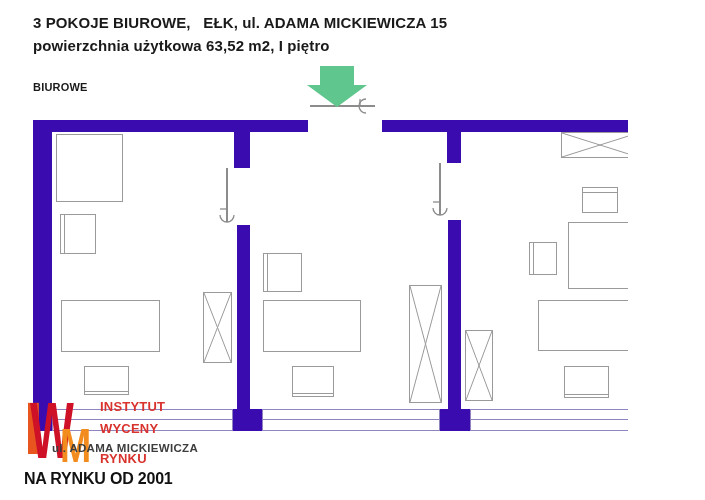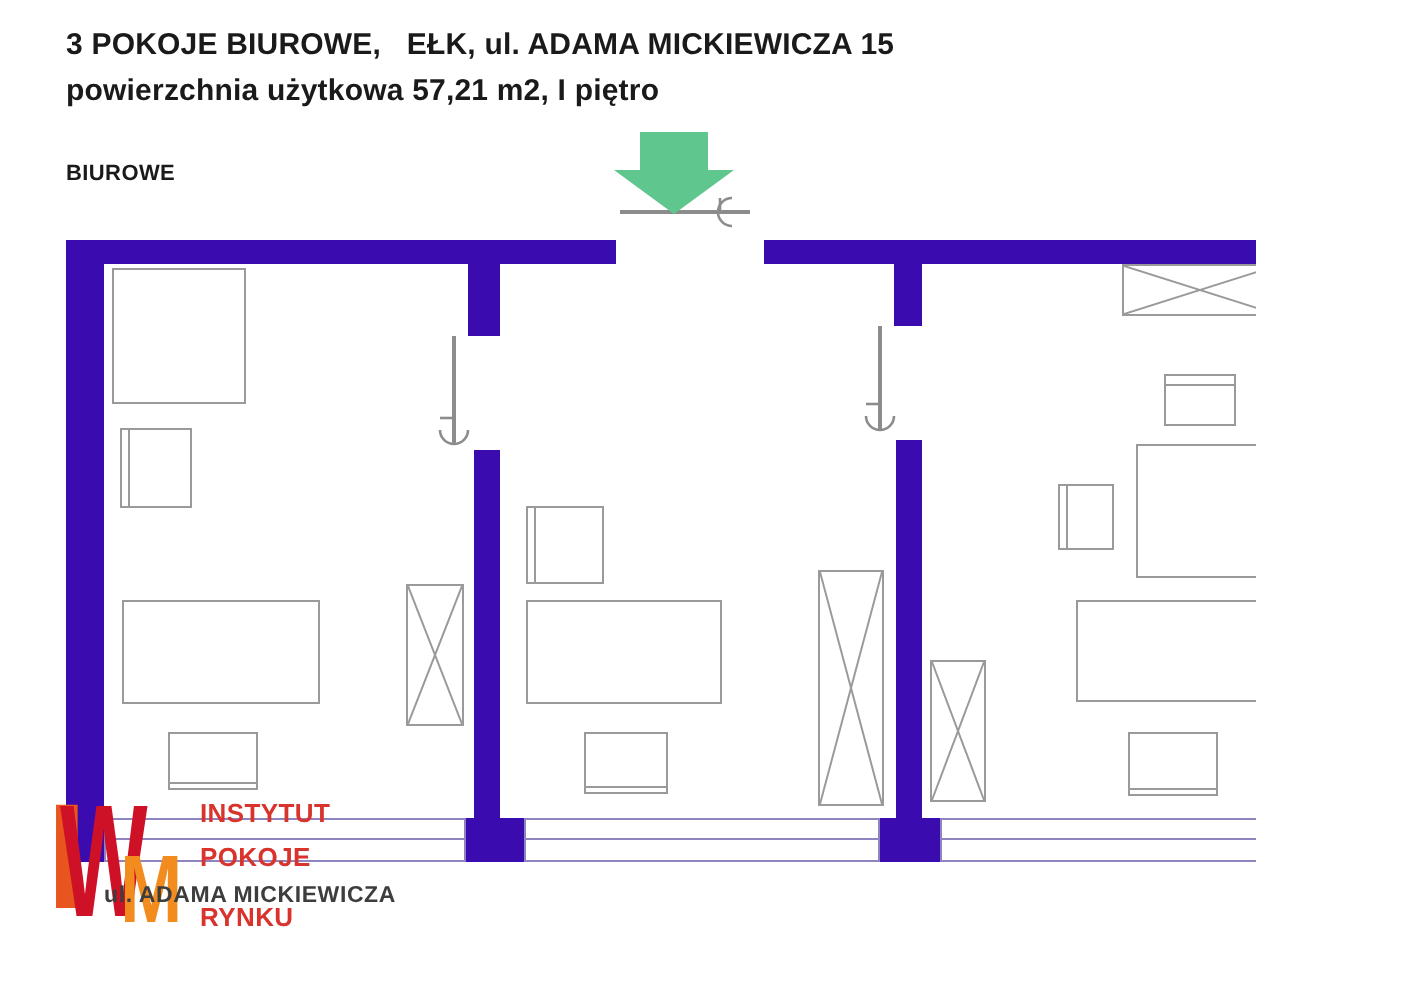--- a/index.html
+++ b/index.html
@@ -40,21 +40,21 @@
   #logo-r2{top:421px;}
   #logo-r3{top:451px;}
   #street{position:absolute;left:52px;top:442px;font-weight:bold;font-size:11.5px;color:var(--street-gray);z-index:4;letter-spacing:0.3px;}
   #tagline{position:absolute;left:24px;top:470px;font-weight:bold;font-size:16px;color:var(--tagline-black);z-index:4;letter-spacing:-0.2px;}
 </style>
 </head>
 <body>
 
 <div id="stage">
   <div id="title1">3 POKOJE BIUROWE,   EŁK, ul. ADAMA MICKIEWICZA 15</div>
-  <div id="title2">powierzchnia użytkowa 57,21 m2, I piętro</div>
+  <div id="title2">powierzchnia użytkowa 63,52 m2, I piętro</div>
   <div id="corridor">BIUROWE</div>
 
   <div id="plan">
       <div class="wall" style="left: 33px; top: 120px; width: 275px; height: 12px;"></div>
       <div class="wall" style="left: 382px; top: 120px; width: 281px; height: 12px;"></div>
       <div class="wall" style="left: 33px; top: 120px; width: 19px; height: 311px;"></div>
       <div class="wall" style="left: 645px; top: 120px; width: 18px; height: 311px;"></div>
       <div class="wall" style="left: 234px; top: 131px; width: 16px; height: 37px;"></div>
       <div class="wall" style="left: 237px; top: 225px; width: 13px; height: 184px;"></div>
       <div class="wall" style="left: 233px; top: 409px; width: 29px; height: 22px;"></div>
@@ -139,17 +139,18 @@
       <svg width="62" height="44" class="arrowsvg" viewBox="0 0 62 44" style="left: 306px; top: 64px;">
         <polygon points="14,2 48,2 48,21 61,21 31,43 1,21 14,21" fill="#5FC78E"></polygon>
       </svg>
     </div>
 
   <div id="logo">
     <span id="logo-i" class="logo-letter">I</span>
     <span id="logo-w" class="logo-letter">W</span>
     <span id="logo-m" class="logo-letter">M</span>
     <div id="logo-r1" class="logo-red">INSTYTUT</div>
-    <div id="logo-r2" class="logo-red">POKOJE</div>
+    <div id="logo-r2" class="logo-red">WYCENY</div>
     <div id="logo-r3" class="logo-red">RYNKU</div>
     <div id="street">ul. ADAMA MICKIEWICZA</div>
+    <div id="tagline">NA RYNKU OD 2001</div>
   </div>
 </div>
 
 </body></html>

